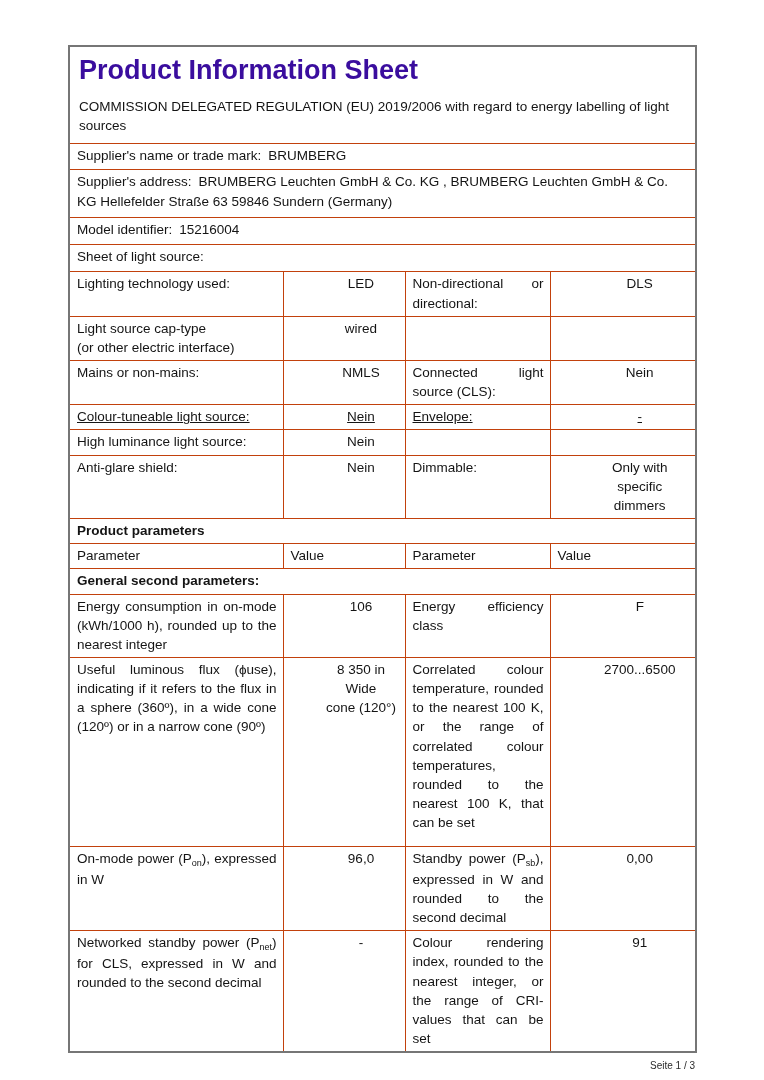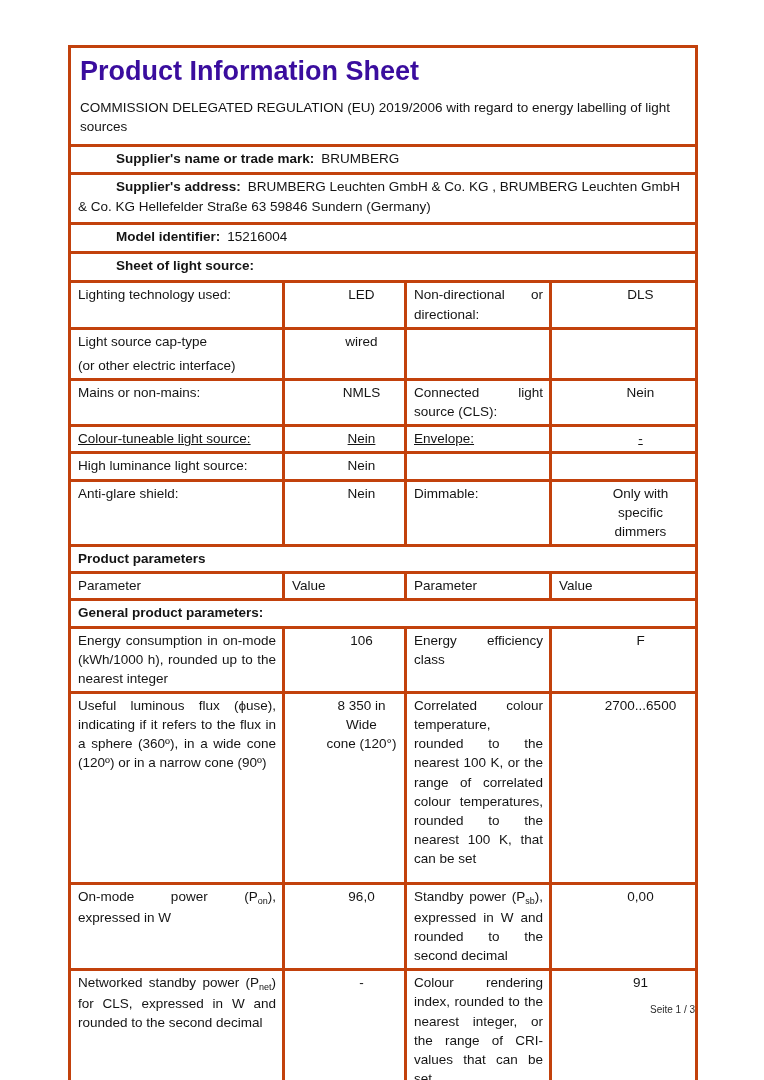--- a/index.html
+++ b/index.html
@@ -5,34 +5,34 @@
   html,body{margin:0;padding:0;background:#ffffff;}
   body{font-family:"Liberation Sans",sans-serif;color:#141414;}
   .page{position:relative;width:764px;height:1080px;background:#ffffff;overflow:hidden;}
 
   table.sheet{
     position:absolute;left:68px;top:45px;width:627px;
     border-collapse:collapse;table-layout:fixed;
     border:2px solid #767676;
     font-size:13.5px;line-height:1.42;
   }
-  td{border:3px solid #c2410c;vertical-align:top;padding:2px 6px 3px 7px;overflow:hidden;}
-
-  .b{font-weight:bold;margin-left:38px;}
+  td{border:1px solid #c2410c;vertical-align:top;padding:2px 6px 3px 7px;overflow:hidden;}
+
+  .b{font-weight:normal;}
   .lbl{text-align:justify;}
   .val{text-align:center;white-space:pre-line;padding-left:40px;}
   .center-b{text-align:left;font-weight:bold;}
   .sub{font-size:9px;vertical-align:-3px;}
 
   .title-cell{padding:6px 10px 8px 9px;}
   h1.doc-title{font-size:27px;line-height:1.15;margin:2px 0 11px 0;color:#3a0d9e;font-weight:bold;letter-spacing:0px;}
   p.reg{margin:0;}
 
   .inline-val{margin-left:7px;}
-  .line2{margin-top:5px;}
+  .line2{}
 
   tr.row-title td{height:80px;}
   tr.row-supplier-name td{height:20px;}
   tr.row-supplier-address td{height:42px;}
   tr.row-model td{height:21px;}
   tr.row-typelabel td{height:21px;}
   tr.row-lighting td{height:36px;}
   tr.row-captype td{height:38px;}
   tr.row-mains td{height:35px;}
   tr.row-colour td{height:16px;text-decoration:underline;}
@@ -40,21 +40,21 @@
   tr.row-antiglare td{height:38px;}
   tr.row-pp td{height:16px;}
   tr.row-colheads td{height:16px;}
   tr.row-general td{height:15px;}
   tr.row-energy td{height:53px;}
   tr.row-flux td{height:183px;}
   tr.row-onmode td{height:70px;margin-top:36px;}
   tr.row-networked td{height:110px;}
 
   .footer{
-    position:absolute;left:68px;top:1004px;width:627px;
+    position:absolute;left:68px;top:1060px;width:627px;
     text-align:right;font-size:10px;color:#2b2b2b;
   }
 </style>
 </head>
 <body>
 
 <div class="page">
 
   <table class="sheet">
     <colgroup>
@@ -147,21 +147,21 @@
       </tr>
 
       <tr class="row-colheads">
         <td>Parameter</td>
         <td>Value</td>
         <td>Parameter</td>
         <td>Value</td>
       </tr>
 
       <tr class="row-general">
-        <td colspan="4" class="center-b">General product parameters:</td>
+        <td colspan="4" class="center-b">General second parameters:</td>
       </tr>
 
       <tr class="row-energy">
         <td class="lbl">Energy consumption in on-mode (kWh/1000 h), rounded up to the nearest integer</td>
         <td class="val">106</td>
         <td class="lbl">Energy efficiency class</td>
         <td class="val">F</td>
       </tr>
 
       <tr class="row-flux">

